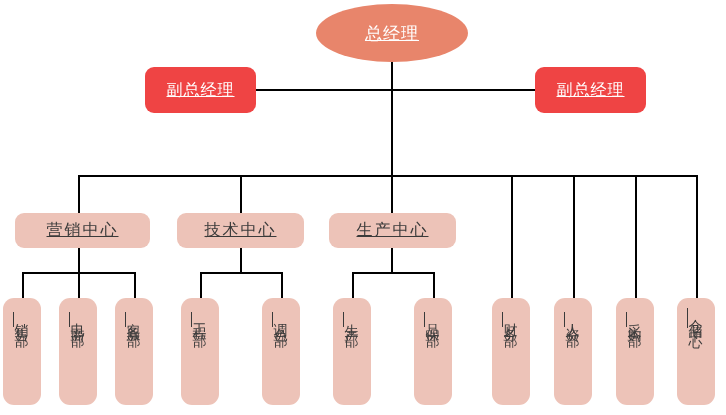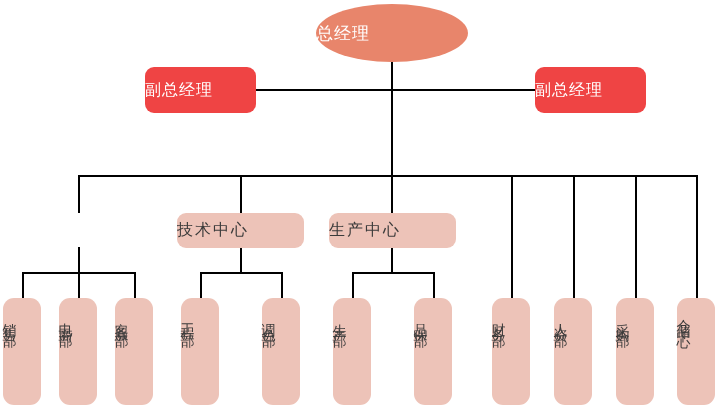--- a/index.html
+++ b/index.html
@@ -23,23 +23,24 @@
     background: #000000;
   }
   .line.v { width: 1.6px; }
   .line.h { height: 1.6px; }
 
   
   .node {
     position: absolute;
     display: flex;
     align-items: center;
-    justify-content: flex-start;
+    justify-content: center;
     box-sizing: border-box;
     text-align: center;
+    text-decoration: underline;
   }
 
   .node-root {
     border-radius: 50%;
     background: #e8856b;
     color: #ffffff;
     font-size: 17px;
     letter-spacing: 1px;
   }
 
@@ -115,20 +116,23 @@
   </div>
 
   <div class="node node-deputy" style="left:145px; top:67px; width:111px; height:46px;">
     <span>副总经理</span>
   </div>
 
   <div class="node node-deputy" style="left:535px; top:67px; width:111px; height:46px;">
     <span>副总经理</span>
   </div>
 
+  <div class="node node-center" style="left:15px; top:213px; width:135px; height:35px;">
+    <span>营销中心</span>
+  </div>
 
   <div class="node node-center" style="left:177px; top:213px; width:127px; height:35px;">
     <span>技术中心</span>
   </div>
 
   <div class="node node-center" style="left:329px; top:213px; width:127px; height:35px;">
     <span>生产中心</span>
   </div>
 
   <div class="node node-dept" style="left:3px; top:298px; width:38px; height:107px;">

